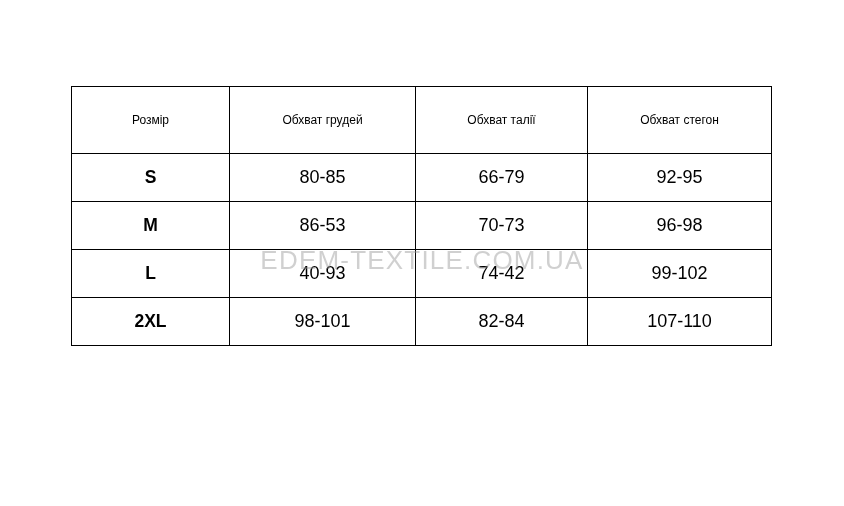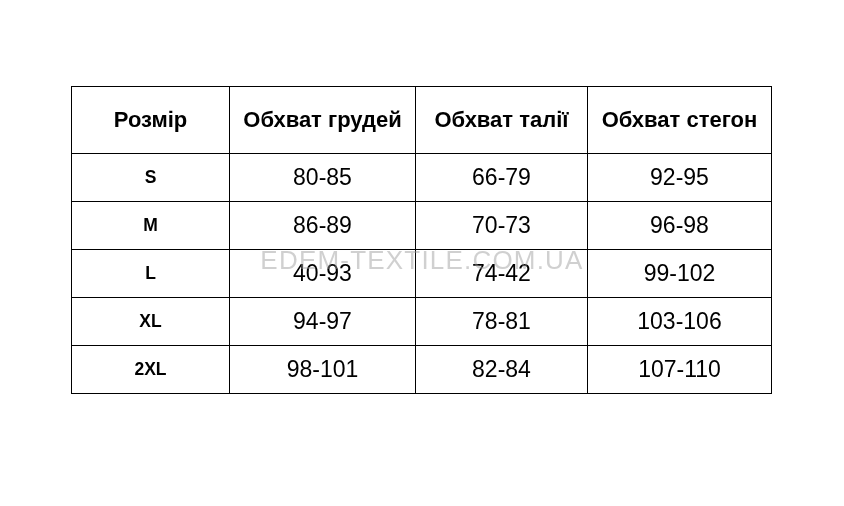--- a/index.html
+++ b/index.html
@@ -30,28 +30,28 @@
     border-collapse: collapse;
     width: 700px;
     table-layout: fixed;
   }
   table.size-table td,
   table.size-table th {
     border: 1px solid #000000;
     text-align: center;
     vertical-align: middle;
     padding: 0;
-    font-size: 23px;
+    font-size: 18px;
     color: #000000;
     background: transparent;
   }
   table.size-table thead th {
     height: 66px;
-    font-weight: bold;
-    font-size: 22px;
+    font-weight: normal;
+    font-size: 12px;
   }
   table.size-table tbody td {
     height: 47px;
     font-weight: normal;
   }
   table.size-table tbody td.size-cell {
     font-weight: bold;
     font-size: 17.5px;
   }
   col.c0 { width: 158px; }
@@ -102,35 +102,29 @@
       </thead>
       <tbody>
         <tr>
           <td class="size-cell">S</td>
           <td>80-85</td>
           <td>66-79</td>
           <td>92-95</td>
         </tr>
         <tr>
           <td class="size-cell">M</td>
-          <td>86-89</td>
+          <td>86-53</td>
           <td>70-73</td>
           <td>96-98</td>
         </tr>
         <tr>
           <td class="size-cell">L</td>
           <td>40-93</td>
           <td>74-42</td>
           <td>99-102</td>
-        </tr>
-        <tr>
-          <td class="size-cell">XL</td>
-          <td>94-97</td>
-          <td>78-81</td>
-          <td>103-106</td>
         </tr>
         <tr>
           <td class="size-cell">2XL</td>
           <td>98-101</td>
           <td>82-84</td>
           <td>107-110</td>
         </tr>
       </tbody>
     </table>
   </div>

